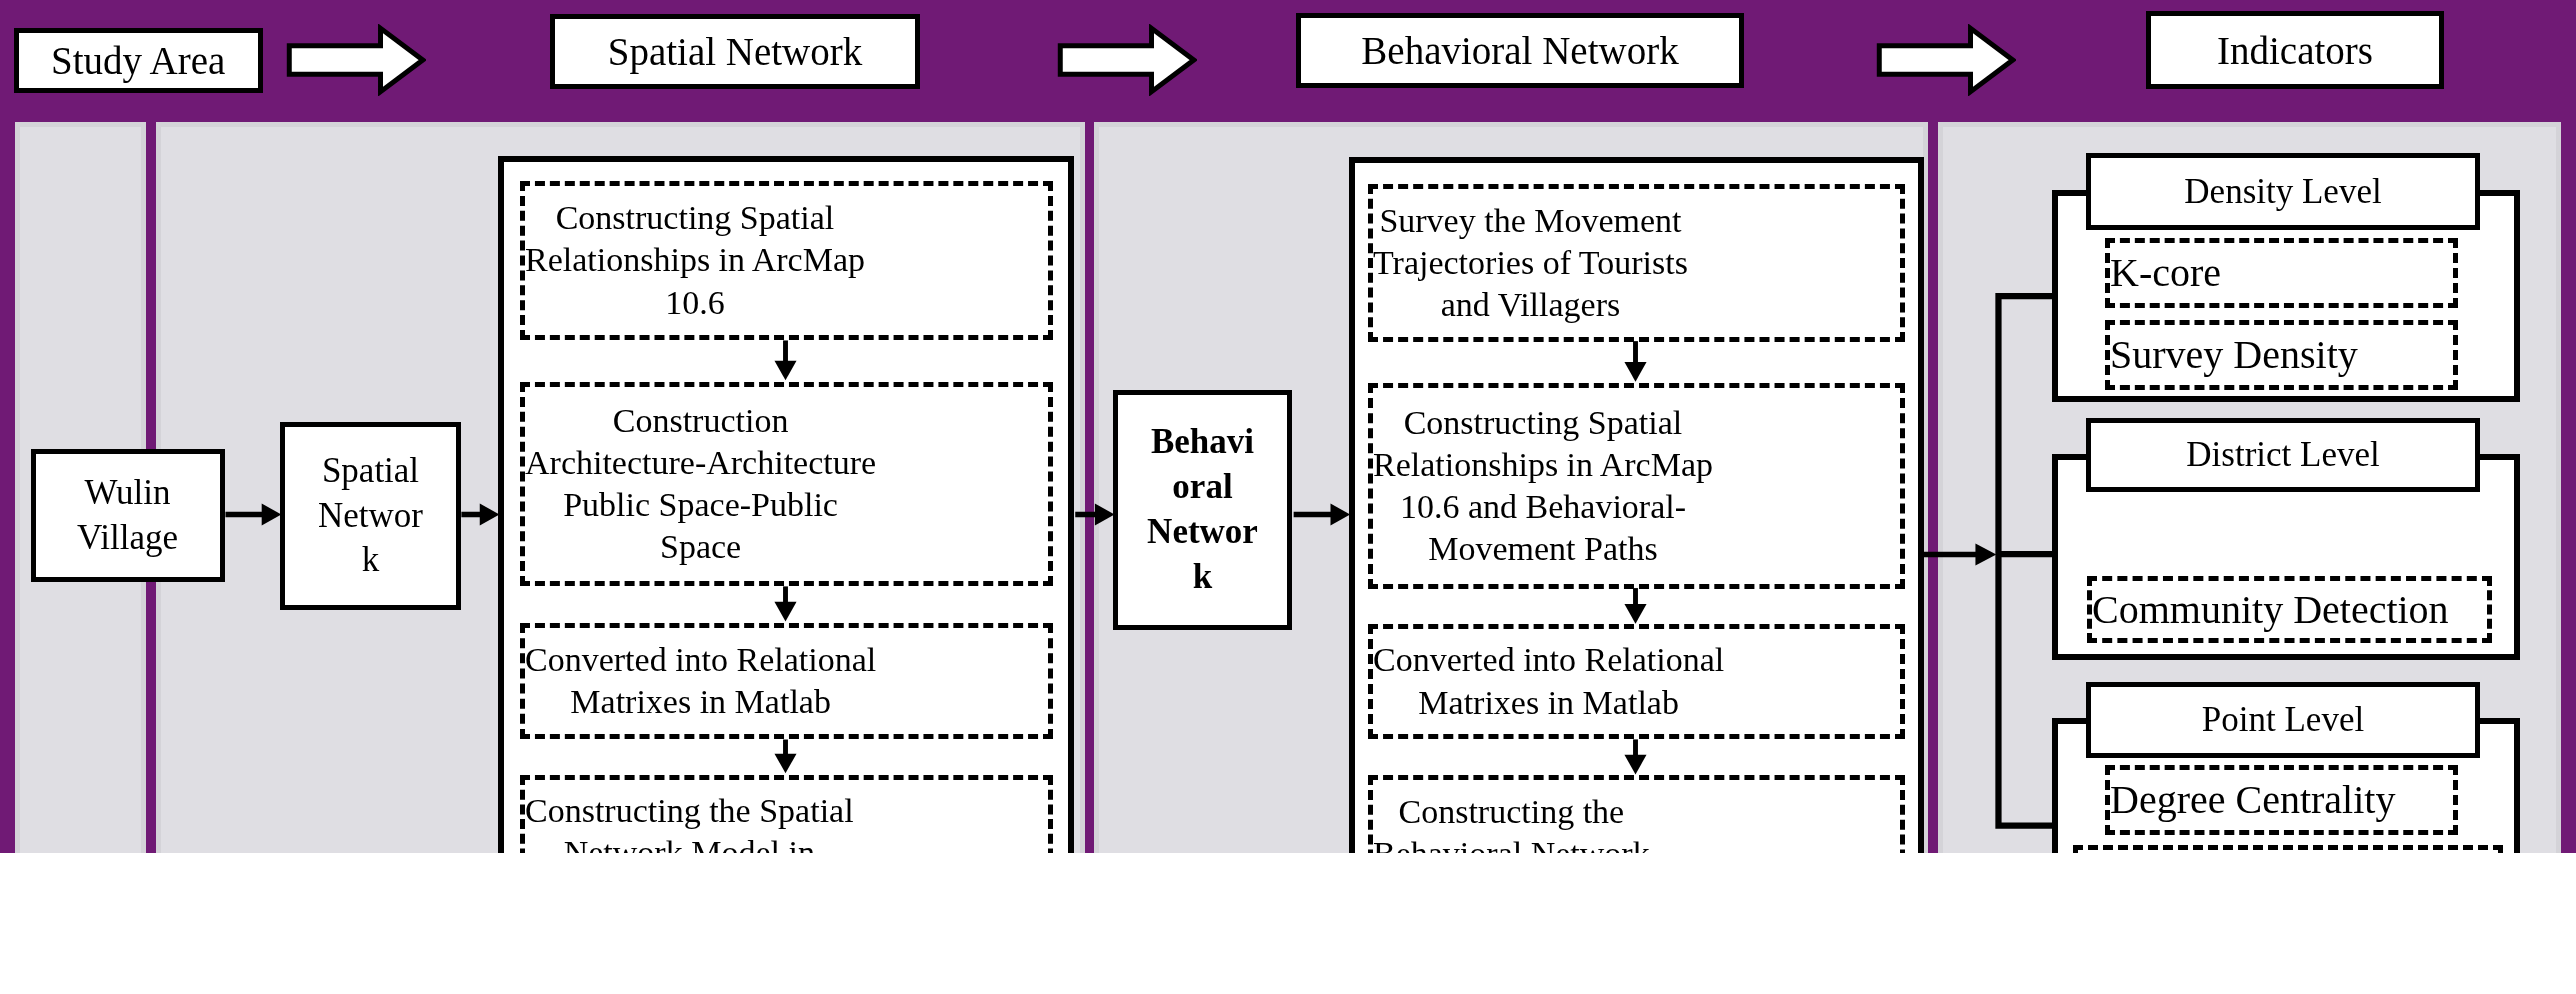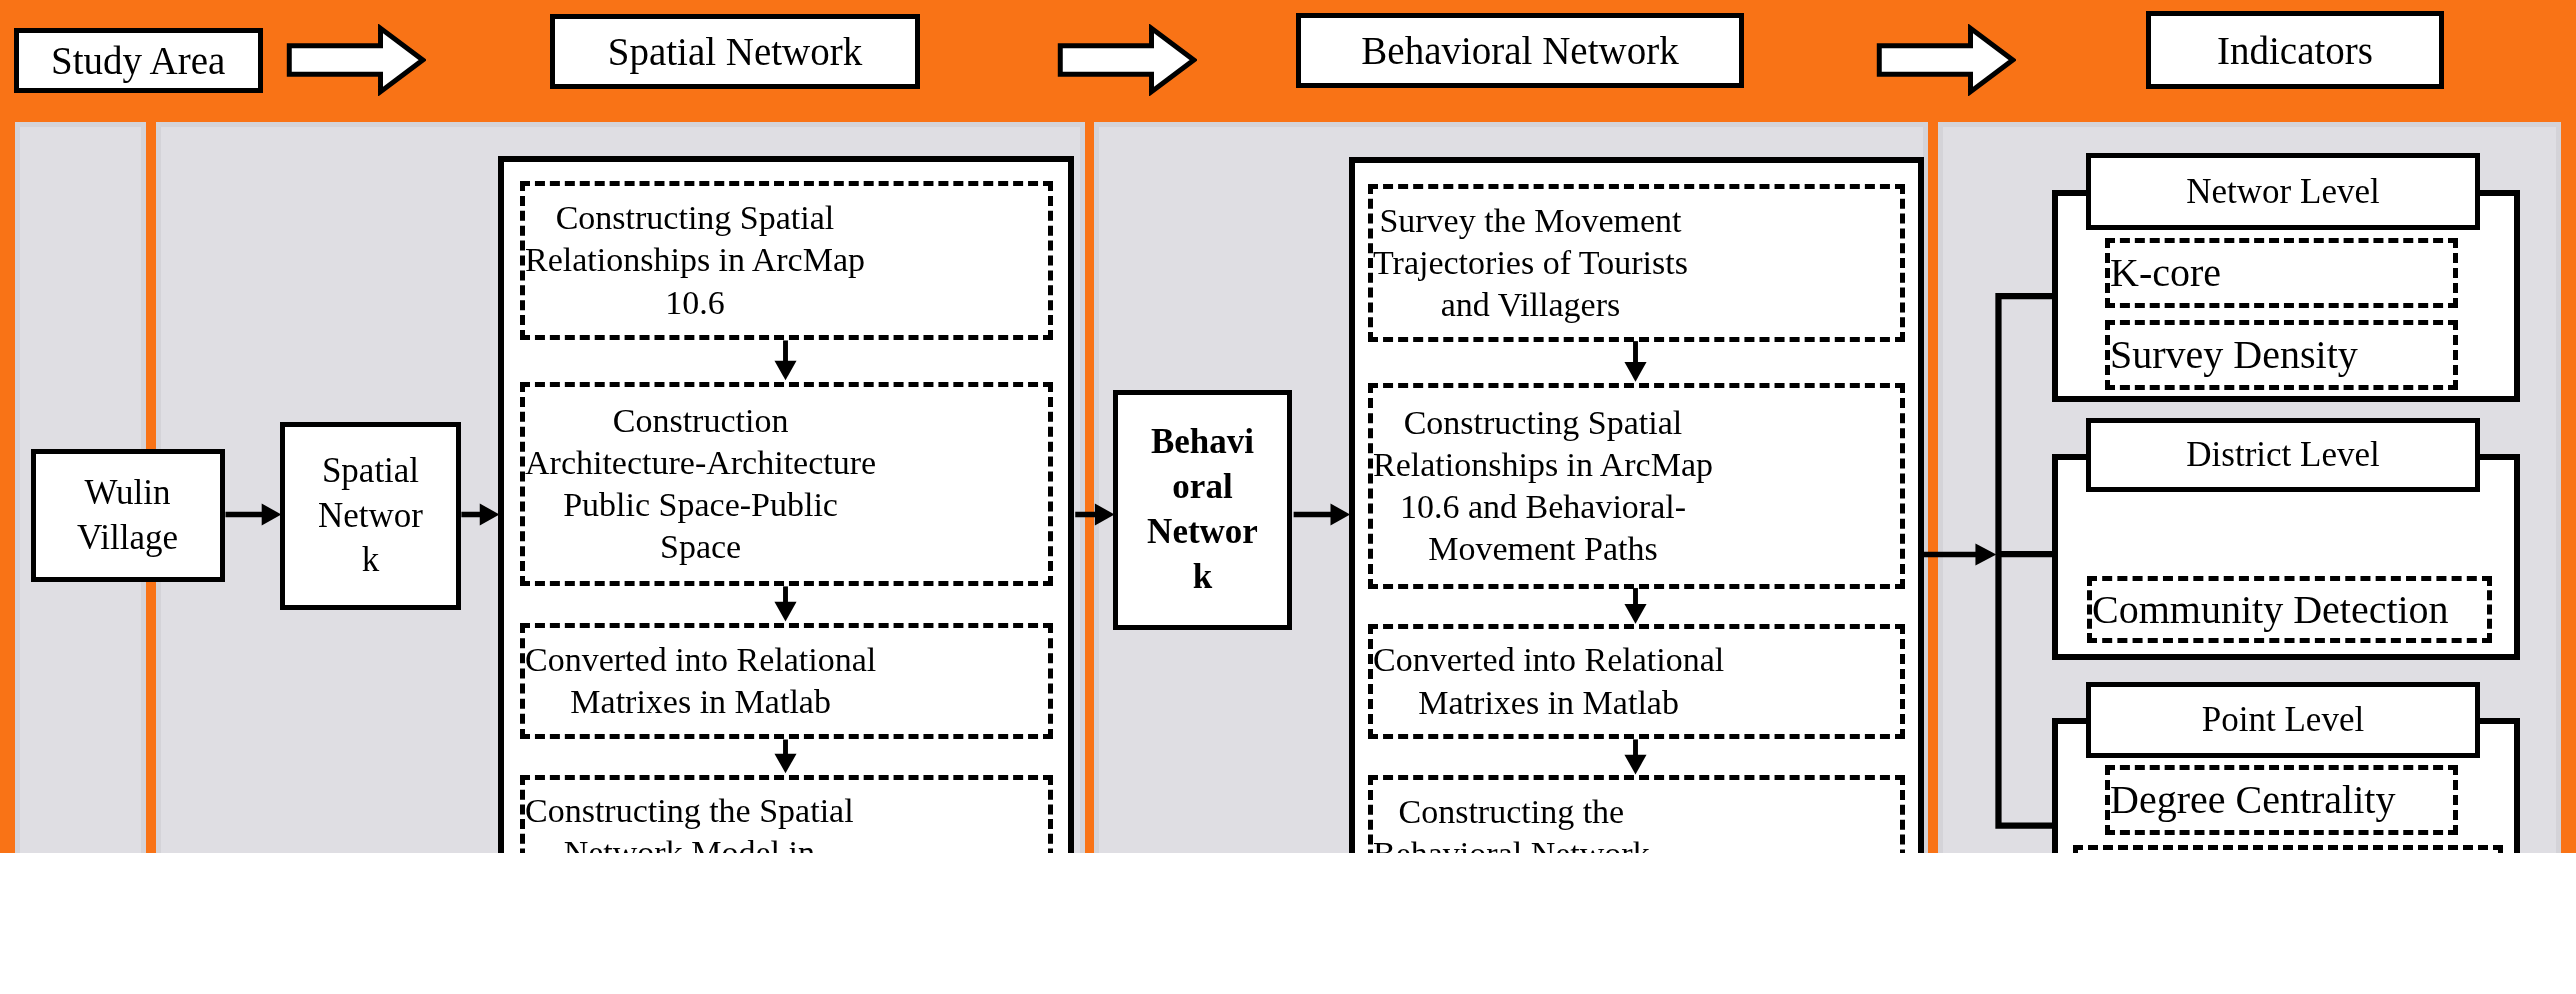--- a/index.html
+++ b/index.html
@@ -1,16 +1,16 @@
 <!DOCTYPE html>
 <html style="font-size:10px"><head>
 <meta charset="utf-8">
 <style>
   html,body{margin:0;padding:0;background:#ffffff;}
-  #canvas{position:relative;width:2576px;height:853px;background:#f97316;overflow:hidden;
+  #canvas{position:relative;width:2576px;height:853px;background:#701a75;overflow:hidden;
           font-family:"Liberation Serif","DejaVu Serif",serif;color:#000;}
   .abs{position:absolute;box-sizing:border-box;}
   
   .top-box{background:#fff;border:5.6px solid #000;display:flex;align-items:center;justify-content:center;
            font-size:39px;white-space:nowrap;z-index:3;}
   
   .panel{background:#dfdee3;border:5.6px solid #d4d3d8;z-index:0;}
   
   .node{background:#fff;border:5.6px solid #000;display:flex;align-items:center;justify-content:center;
         text-align:center;font-size:35px;line-height:1.28;white-space:pre-line;z-index:2;}
@@ -195,21 +195,21 @@
   </div>
 
   <div class="abs arrow-layer" style="left:1992px;top:290px;">
     <svg width="69" height="545" viewBox="0 0 110 875">
         <path d="M10 10 H100 M10 424 H100 M10 860 H100 M10 10 V860" fill="none" stroke="#000" stroke-width="10" stroke-linecap="square"></path>
       </svg>
   </div>
 
   <div class="abs container" style="left:2052px;top:190px;width:468px;height:212px;"></div>
   <div class="abs ind-title" style="left:2086px;top:153px;width:394px;height:77px;">
-    <span>Networ Level</span>
+    <span>Density Level</span>
   </div>
   <div class="abs dashed ind-item" style="left:2105px;top:238px;width:353px;height:70px;">
     <span>K-core</span>
   </div>
   <div class="abs dashed ind-item" style="left:2105px;top:320px;width:353px;height:70px;">
     <span>Survey Density</span>
   </div>
 
   <div class="abs container" style="left:2052px;top:454px;width:468px;height:206px;"></div>
   <div class="abs ind-title" style="left:2086px;top:418px;width:394px;height:74px;">

